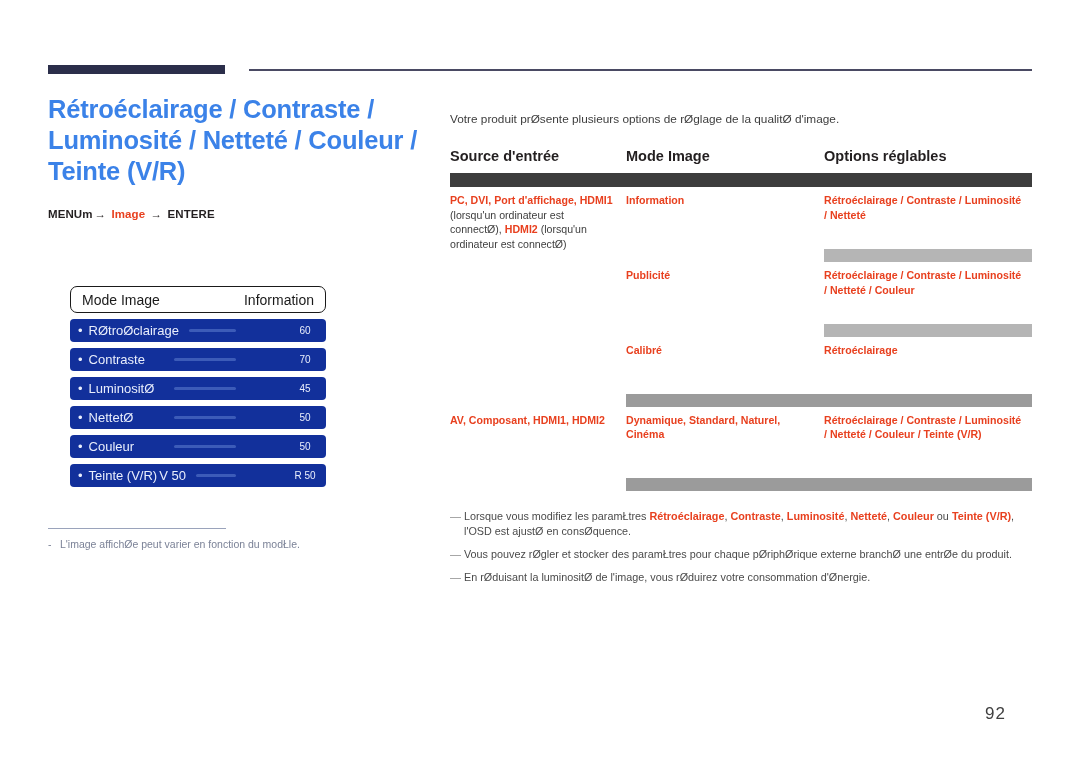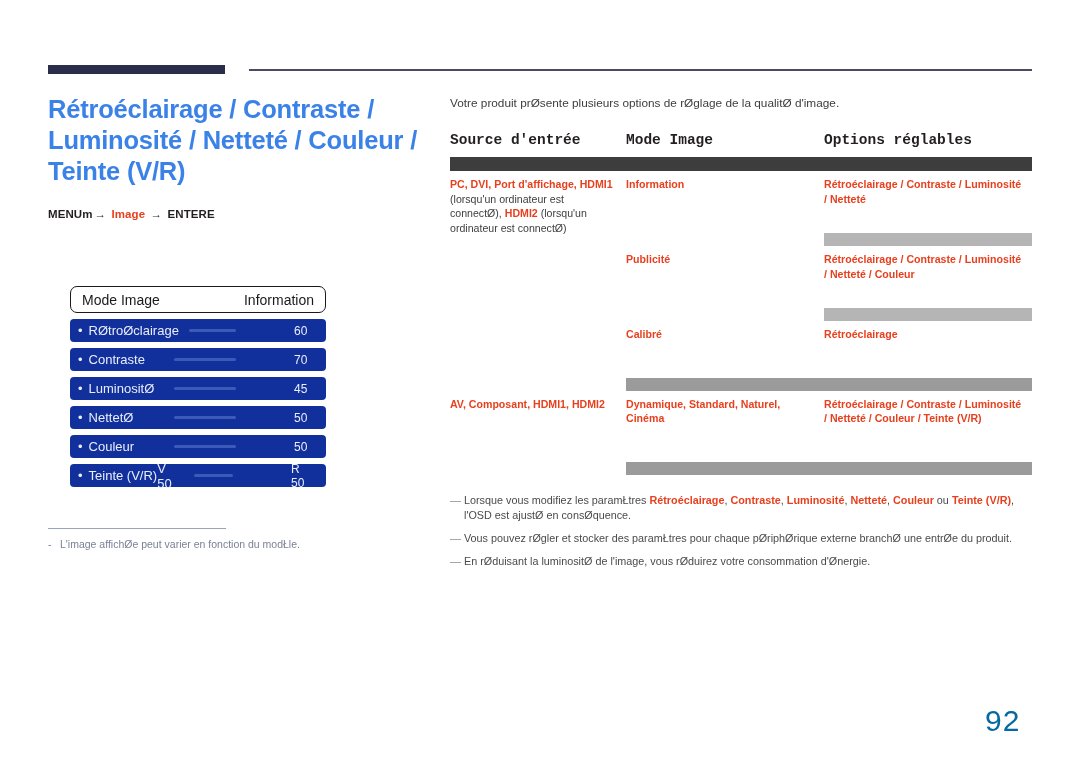--- a/index.html
+++ b/index.html
@@ -105,22 +105,22 @@
   .osd-slider {
     width: 62px;
     height: 3px;
     border-radius: 2px;
     background: #3c5bb8;
     margin: 0 10px;
   }
   .osd-slider.short { width: 40px; }
   .osd-row .value {
     min-width: 22px;
-    text-align: left;
-    font-size: 12px;
+    text-align: center;
+    font-size: 10px;
     margin-left: 48px;
   }
   .osd-row .value-left {
     font-size: 13px;
     text-align: left;
   }
 
   
   #left-foot-rule {
     position: absolute;
@@ -138,21 +138,21 @@
     font-size: 10.5px;
     color: #7b8297;
     display: flex;
   }
   #left-foot .dash { width: 12px; flex: 0 0 12px; }
 
   
   #right-col {
     position: absolute;
     left: 450px;
-    top: 96px;
+    top: 112px;
     width: 582px;
   }
   #intro {
     font-size: 11.8px;
     color: #3d3d3d;
     margin: 0 0 22px 0;
   }
 
   
   table#spec-table {
@@ -160,21 +160,20 @@
     border-collapse: collapse;
     table-layout: fixed;
   }
   table#spec-table th {
     text-align: left;
     font-size: 14.5px;
     font-weight: bold;
     color: #231f20;
     padding: 0 0 9px 0;
     vertical-align: bottom;
-    font-family: Liberation Mono, monospace;
   }
   .col-src  { width: 176px; }
   .col-mode { width: 198px; }
   .col-opt  { width: 208px; }
 
   table#spec-table td {
     font-size: 10.6px;
     vertical-align: top;
     padding: 6px 8px 6px 0;
     line-height: 14.5px;
@@ -221,22 +220,22 @@
     font-size: 11px;
     line-height: 15px;
   }
   .note .ntext { flex: 1 1 auto; }
 
   
   #page-number {
     position: absolute;
     left: 985px;
     top: 704px;
-    font-size: 30px;
-    color: #0369a1;
+    font-size: 17px;
+    color: #404040;
     letter-spacing: 1px;
   }
 </style>
 </head>
 <body>
 
 <div id="top-rule-block"></div>
 <div id="top-rule-line"></div>
 
 <div id="left-col">

